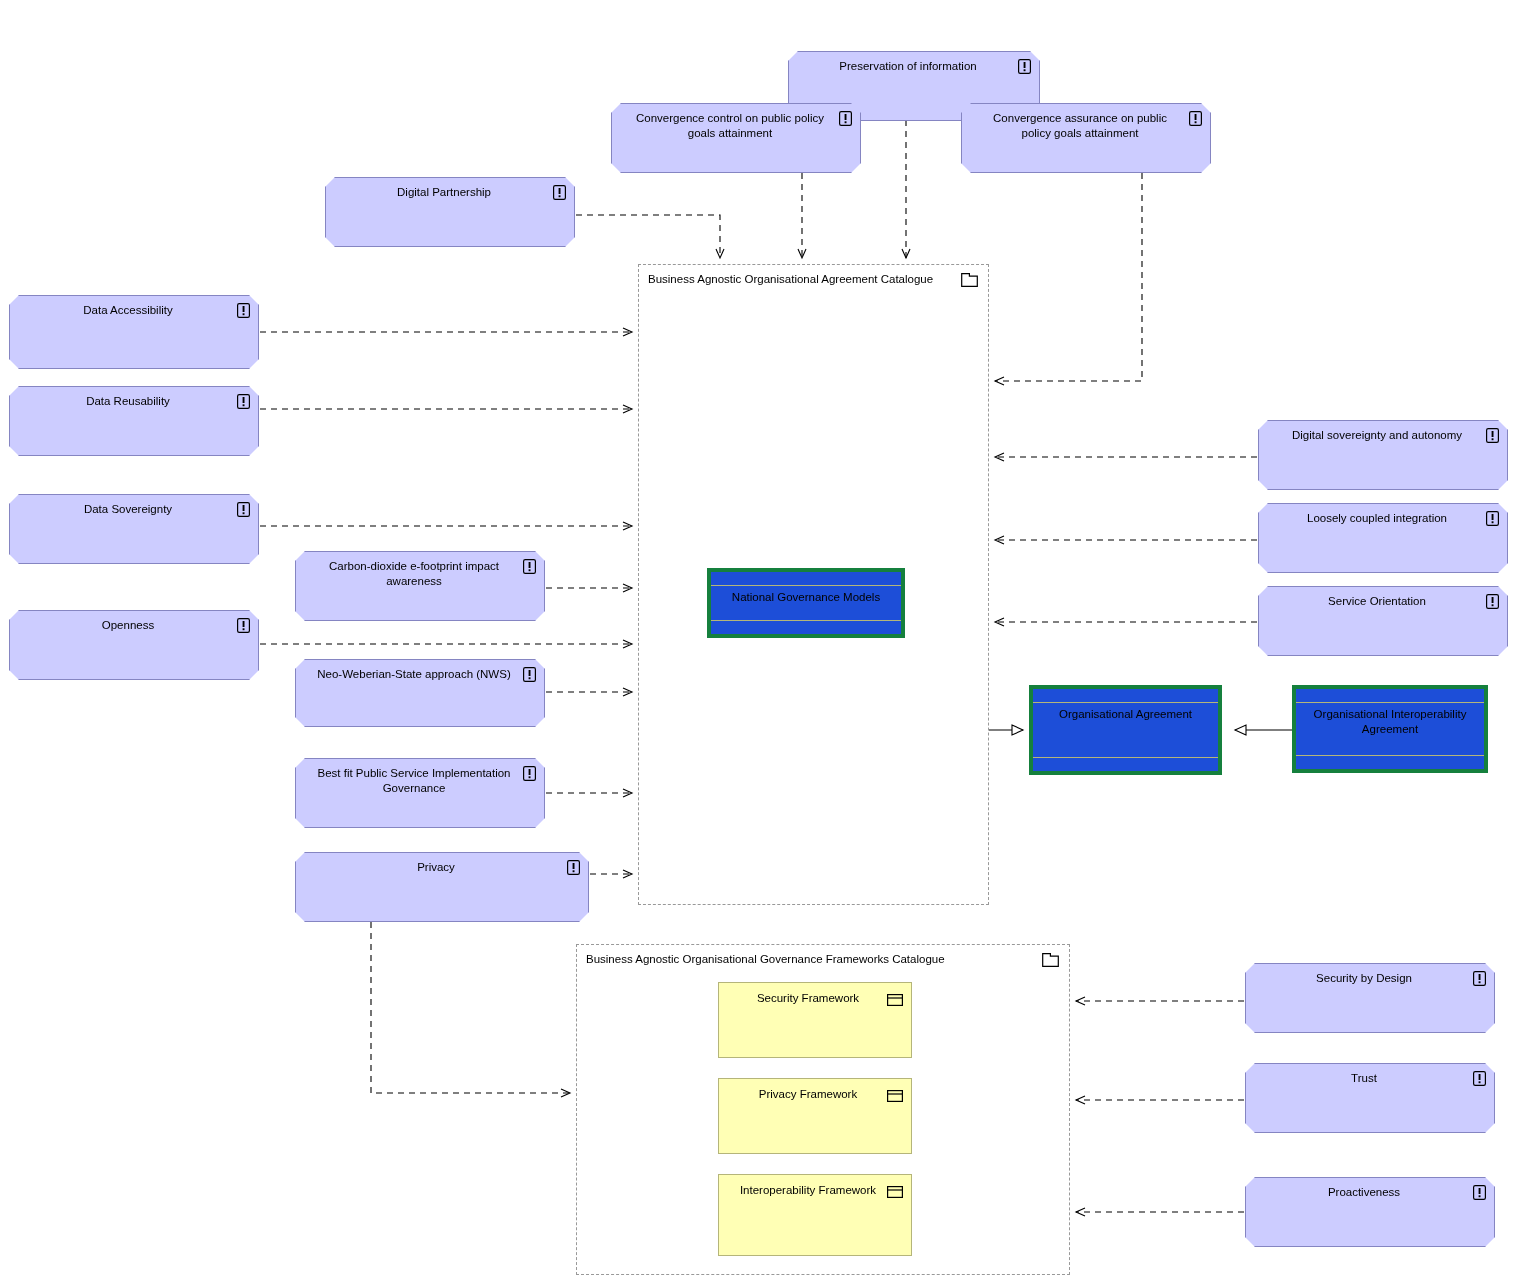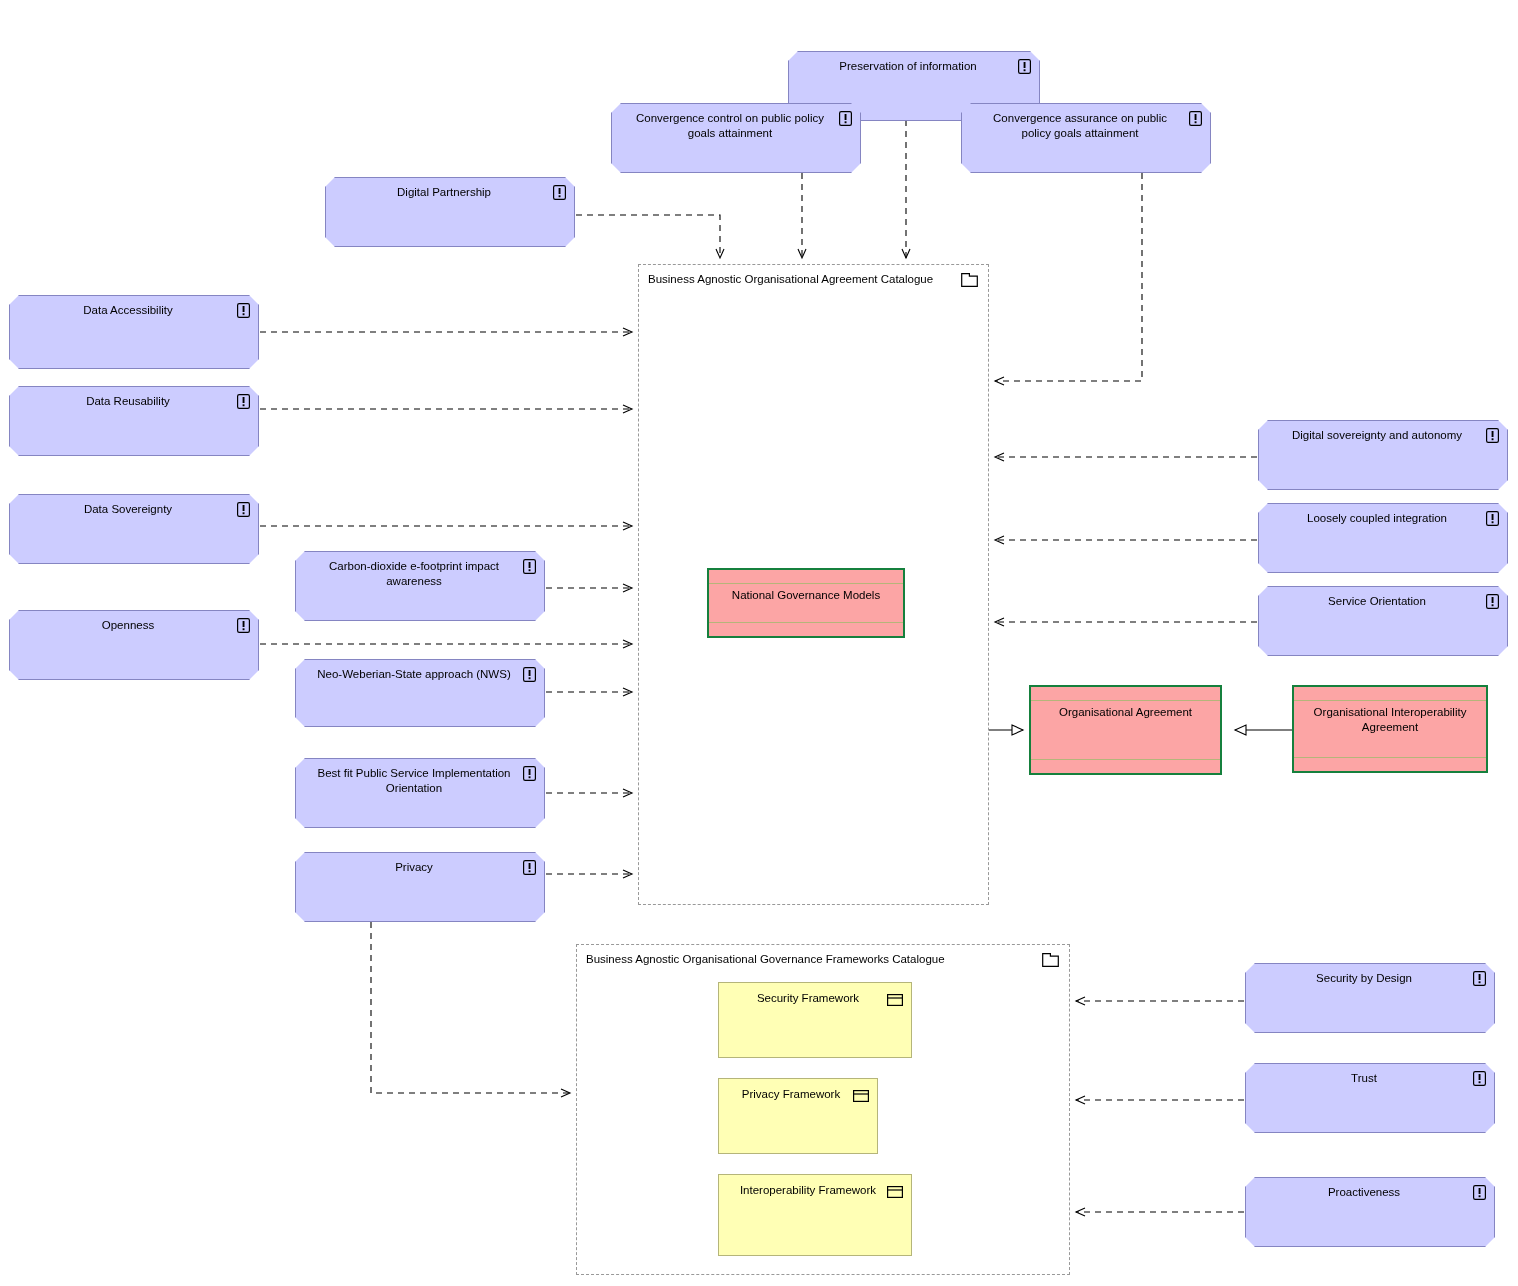--- a/index.html
+++ b/index.html
@@ -50,22 +50,22 @@
     position: absolute;
     right: 8px;
     top: 7px;
     width: 13px;
     height: 15px;
   }
   
   .contract {
     position: absolute;
     box-sizing: border-box;
-    background: #fca5a5;
-    border: 2px solid #15803d;
+    background: #1d4ed8;
+    border: 4px solid #15803d;
   }
   .contract .bar-top {
     position: absolute;
     left: 0; right: 0; top: 13px;
     height: 1px;
     background: #b5b57a;
   }
   .contract .bar-bot {
     position: absolute;
     left: 0; right: 0; bottom: 13px;
@@ -281,30 +281,30 @@
     <div class="lbl">Neo-Weberian-State approach (NWS)</div>
     <span class="icn">
       <svg viewBox="0 0 13 15" xmlns="http://www.w3.org/2000/svg">
         <rect x="0.6" y="0.6" width="11.8" height="13.8" rx="1.6" fill="none" stroke="#000" stroke-width="1.2"></rect>
         <rect x="5.6" y="3" width="1.9" height="6" fill="#000"></rect>
         <rect x="5.6" y="10.3" width="1.9" height="1.9" fill="#000"></rect>
       </svg>
     </span>
   </div>
       <div class="principle" style="left: 295px; top: 758px; width: 250px; height: 70px;">
-    <div class="lbl">Best fit Public Service Implementation Orientation</div>
-    <span class="icn">
-      <svg viewBox="0 0 13 15" xmlns="http://www.w3.org/2000/svg">
-        <rect x="0.6" y="0.6" width="11.8" height="13.8" rx="1.6" fill="none" stroke="#000" stroke-width="1.2"></rect>
-        <rect x="5.6" y="3" width="1.9" height="6" fill="#000"></rect>
-        <rect x="5.6" y="10.3" width="1.9" height="1.9" fill="#000"></rect>
-      </svg>
-    </span>
-  </div>
-      <div class="principle" style="left: 295px; top: 852px; width: 250px; height: 70px;">
+    <div class="lbl">Best fit Public Service Implementation Governance</div>
+    <span class="icn">
+      <svg viewBox="0 0 13 15" xmlns="http://www.w3.org/2000/svg">
+        <rect x="0.6" y="0.6" width="11.8" height="13.8" rx="1.6" fill="none" stroke="#000" stroke-width="1.2"></rect>
+        <rect x="5.6" y="3" width="1.9" height="6" fill="#000"></rect>
+        <rect x="5.6" y="10.3" width="1.9" height="1.9" fill="#000"></rect>
+      </svg>
+    </span>
+  </div>
+      <div class="principle" style="left: 295px; top: 852px; width: 294px; height: 70px;">
     <div class="lbl">Privacy</div>
     <span class="icn">
       <svg viewBox="0 0 13 15" xmlns="http://www.w3.org/2000/svg">
         <rect x="0.6" y="0.6" width="11.8" height="13.8" rx="1.6" fill="none" stroke="#000" stroke-width="1.2"></rect>
         <rect x="5.6" y="3" width="1.9" height="6" fill="#000"></rect>
         <rect x="5.6" y="10.3" width="1.9" height="1.9" fill="#000"></rect>
       </svg>
     </span>
   </div>
       <div class="principle" style="left: 1258px; top: 420px; width: 250px; height: 70px;">
@@ -384,21 +384,21 @@
   </div>
       <div class="bizobj" style="left: 718px; top: 982px; width: 194px; height: 76px;">
     <div class="lbl">Security Framework</div>
     <span class="icn">
       <svg viewBox="0 0 16 12" xmlns="http://www.w3.org/2000/svg">
         <rect x="0.6" y="0.6" width="14.8" height="10.8" fill="none" stroke="#000" stroke-width="1.2"></rect>
         <line x1="0.6" y1="4" x2="15.4" y2="4" stroke="#000" stroke-width="1.2"></line>
       </svg>
     </span>
   </div>
-      <div class="bizobj" style="left: 718px; top: 1078px; width: 160px; height: 76px;">
+      <div class="bizobj" style="left: 718px; top: 1078px; width: 194px; height: 76px;">
     <div class="lbl">Privacy Framework</div>
     <span class="icn">
       <svg viewBox="0 0 16 12" xmlns="http://www.w3.org/2000/svg">
         <rect x="0.6" y="0.6" width="14.8" height="10.8" fill="none" stroke="#000" stroke-width="1.2"></rect>
         <line x1="0.6" y1="4" x2="15.4" y2="4" stroke="#000" stroke-width="1.2"></line>
       </svg>
     </span>
   </div>
       <div class="bizobj" style="left: 718px; top: 1174px; width: 194px; height: 82px;">
     <div class="lbl">Interoperability Framework</div>

